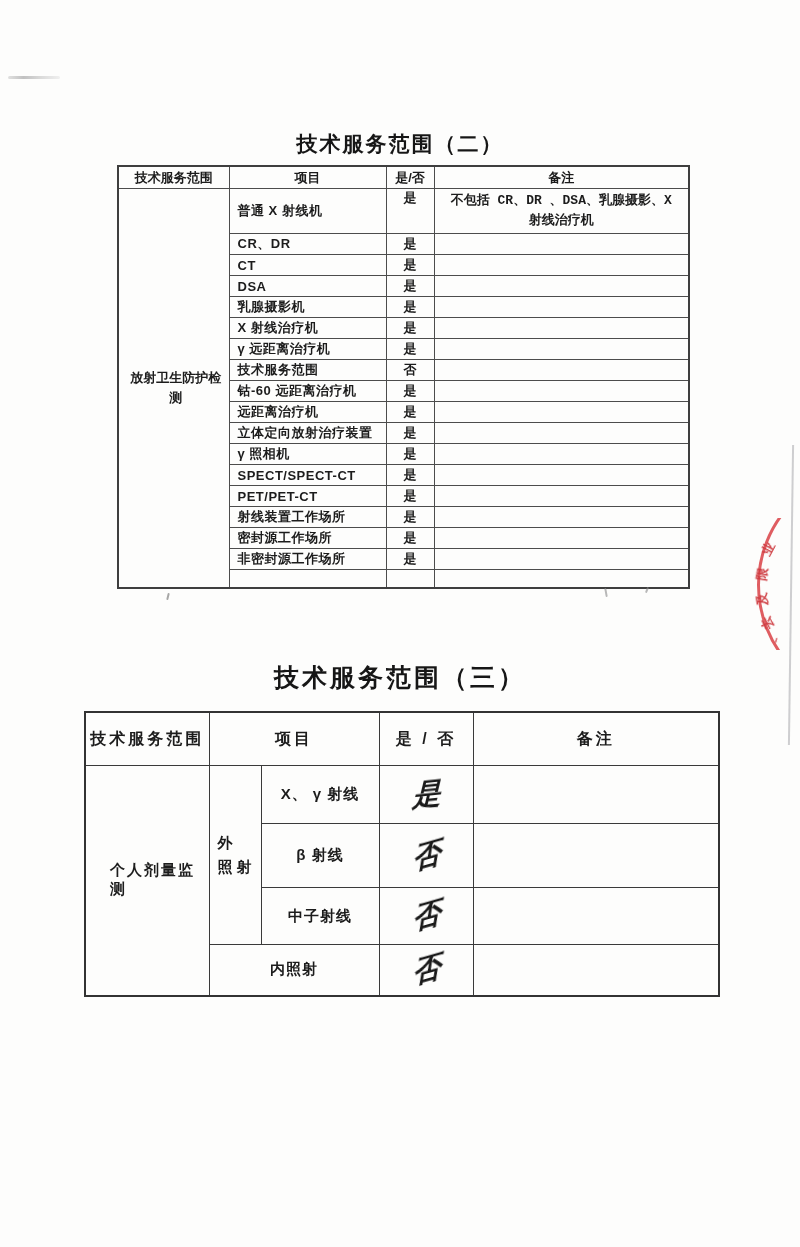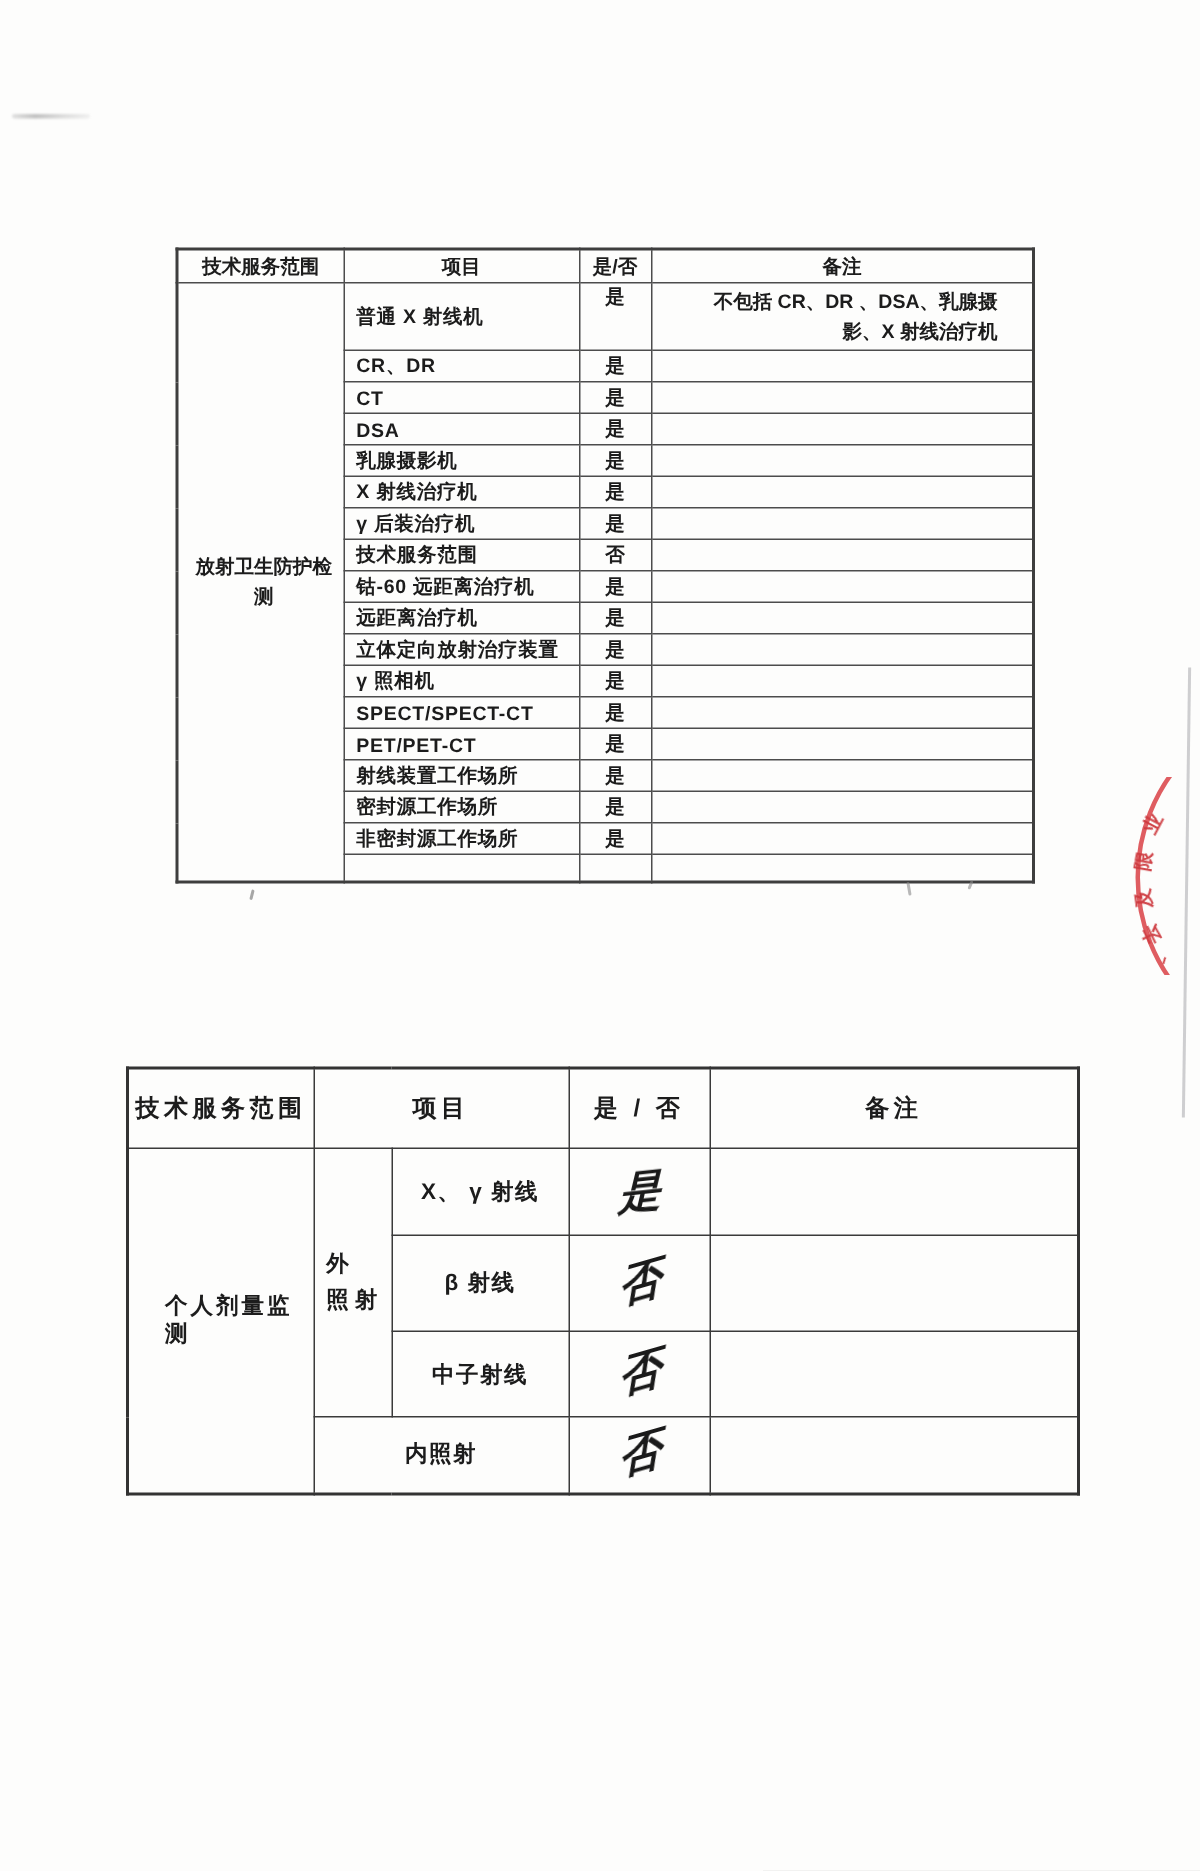--- a/index.html
+++ b/index.html
@@ -17,21 +17,21 @@
   td,th{overflow:hidden;vertical-align:middle;}
   
   .t2-wrap{position:absolute;left:117px;top:165px;}
   .t2{width:571px;font-size:13px;}
   .t2 td,.t2 th{border:1px solid #4c4c4c;padding:0;}
   .t2{border:2px solid #3e3e3e;}
   .t2 th{font-weight:600;font-size:13px;text-align:center;height:21px;}
   .t2 .scope{vertical-align:middle;text-align:center;padding:0 4px 0 8px;line-height:1.55;font-weight:600;}
   .t2 .item{text-align:left;padding-left:8px;font-weight:600;letter-spacing:.5px;margin-top:20px;}
   .t2 .yn{text-align:center;font-weight:600;}
-  .t2 .remark{text-align:right;padding:2px 23px;line-height:1.55;font-weight:600;}
+  .t2 .remark{text-align:center;padding:2px 6px;line-height:1.55;font-weight:600;font-family:Liberation Mono, monospace;}
   
   .t3-wrap{position:absolute;left:84px;top:711px;}
   .t3{width:634px;font-size:15px;}
   .t3 td,.t3 th{border:1px solid #3a3a3a;padding:0;}
   .t3{border:2px solid #333;}
   .t3 th{font-weight:600;font-size:16px;text-align:center;letter-spacing:3px;height:52px;}
   .t3 .scope{text-align:left;padding-left:24px;letter-spacing:2px;font-weight:600;}
   .t3 .ext{text-align:left;padding-left:8px;line-height:1.6;letter-spacing:4px;font-weight:600;}
   .t3 .item{text-align:center;letter-spacing:1px;font-weight:600;}
   .t3 .remark{background:transparent;}
@@ -77,20 +77,21 @@
     font-family:"Liberation Serif",serif;font-size:21px;letter-spacing:2px;color:#222;
   }
 </style>
 </head>
 <body>
 
 <div class="page">
 
   <div class="smudge"></div>
 
+  <div class="doc-title title-2">技术服务范围（二）</div>
 
   <div class="t2-wrap">
     <table class="t2">
       <colgroup>
           <col style="width:111px">
           <col style="width:157px">
           <col style="width:48px">
           <col style="width:255px">
         </colgroup>
       <tbody>
@@ -125,21 +126,21 @@
         <td class="item">乳腺摄影机</td>
         <td class="yn">是</td>
         <td class="remark"></td>
       </tr>
       <tr style="height:21px">
         <td class="item">X 射线治疗机</td>
         <td class="yn">是</td>
         <td class="remark"></td>
       </tr>
       <tr style="height:21px">
-        <td class="item">γ 后装治疗机</td>
+        <td class="item">γ 远距离治疗机</td>
         <td class="yn">是</td>
         <td class="remark"></td>
       </tr>
       <tr style="height:21px">
         <td class="item">技术服务范围</td>
         <td class="yn">否</td>
         <td class="remark"></td>
       </tr>
       <tr style="height:21px">
         <td class="item">钴-60 远距离治疗机</td>
@@ -202,20 +203,21 @@
   <div class="seal-clip">
     <div class="seal-ring"></div>
     <span class="seal-glyph sg0">业</span>
     <span class="seal-glyph sg1">限</span>
     <span class="seal-glyph sg2">及</span>
     <span class="seal-glyph sg3">去</span>
     <span class="seal-glyph sg4">丶</span>
   </div>
   <div class="edge-line"></div>
 
+  <div class="doc-title title-3">技术服务范围（三）</div>
 
   <div class="t3-wrap">
     <table class="t3">
       <colgroup>
           <col style="width:124px">
           <col style="width:52px">
           <col style="width:118px">
           <col style="width:94px">
           <col style="width:246px">
         </colgroup>

